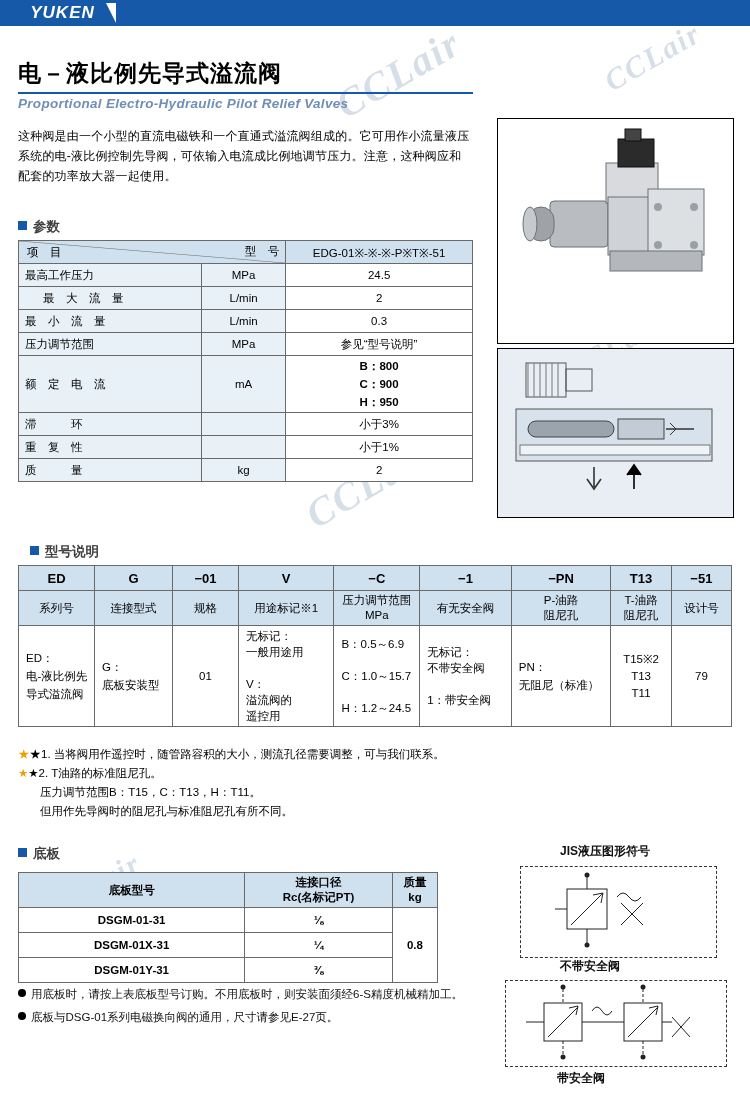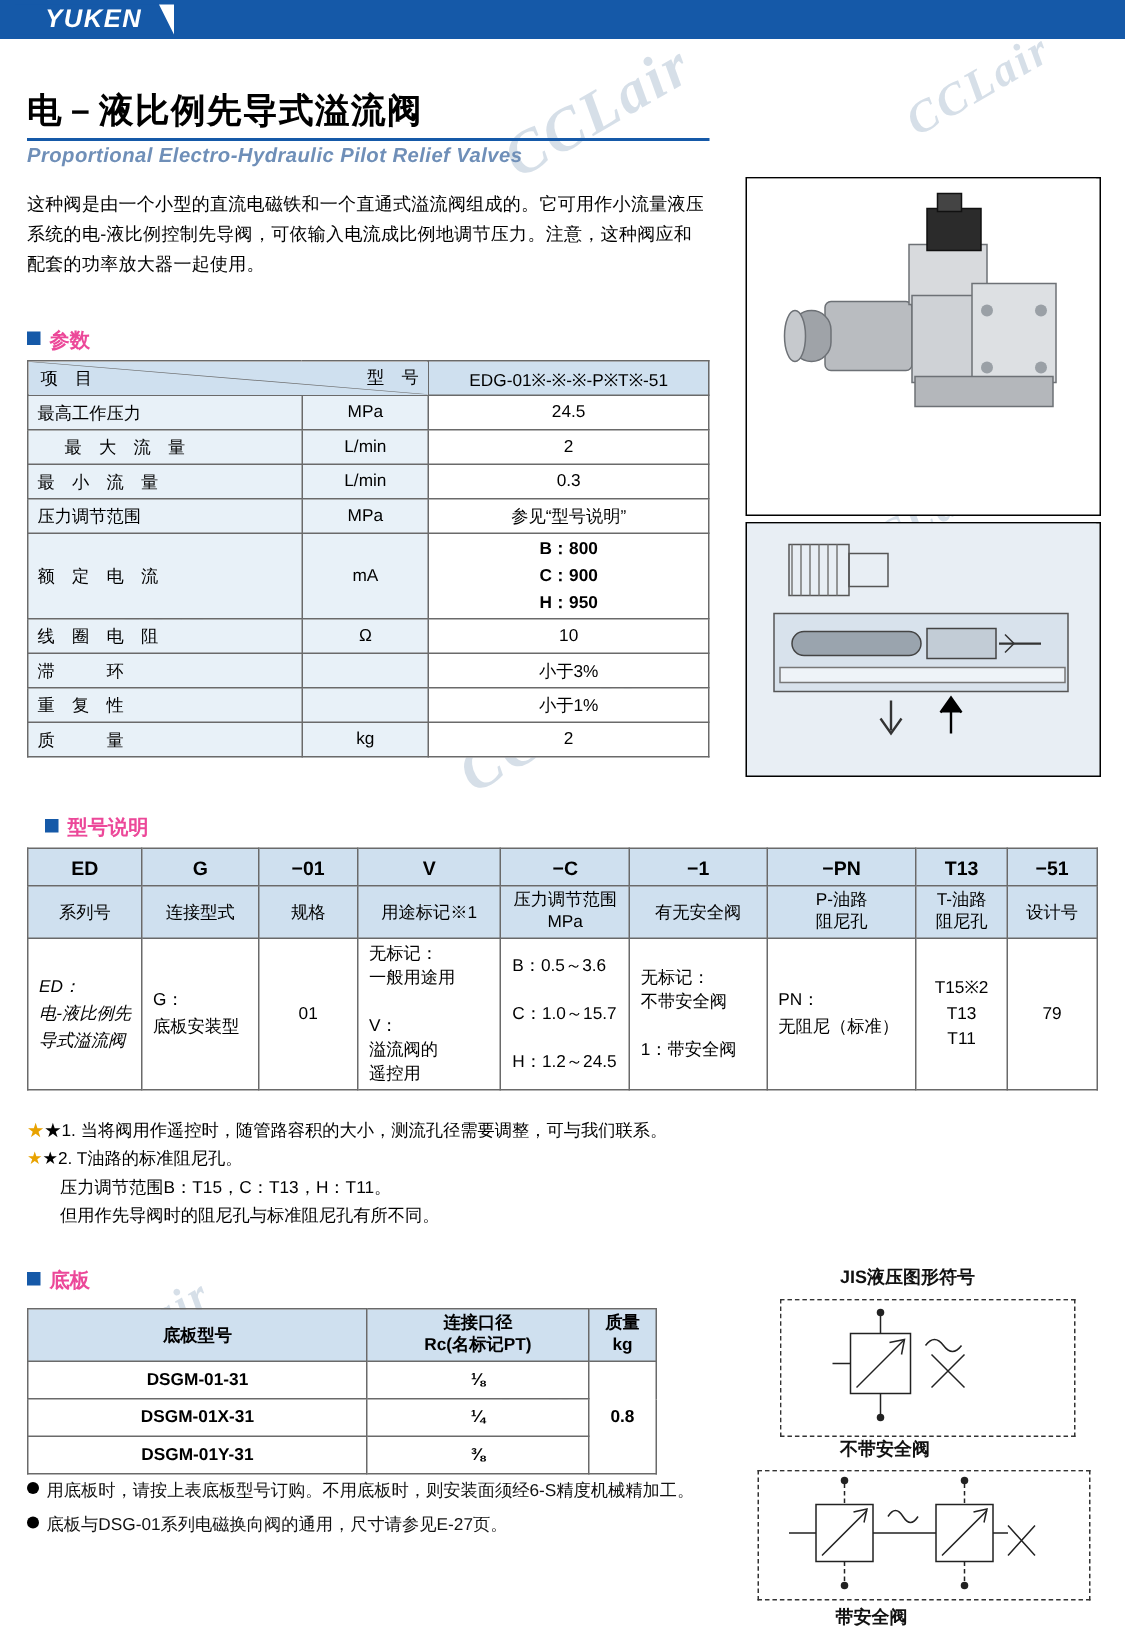--- a/index.html
+++ b/index.html
@@ -20,21 +20,21 @@
   .logo .tri{position:absolute;right:-1px;top:0;width:0;height:0;border-top:20px solid #fff;border-left:10px solid transparent;}
 
   
   .title-cn{position:absolute;left:18px;top:58px;font-size:23px;font-weight:bold;letter-spacing:1px;color:#000;}
   .title-rule{position:absolute;left:18px;top:92px;width:455px;height:2px;background:#1559a8;}
   .title-en{position:absolute;left:18px;top:96px;font-size:13.5px;color:#6f8fb8;font-style:italic;font-weight:bold;letter-spacing:.3px;}
 
   .intro{position:absolute;left:18px;top:126px;width:455px;font-size:12px;line-height:20px;color:#000;letter-spacing:.2px;}
 
   
-  .sec{position:absolute;font-size:13.5px;font-weight:bold;color:#ec4899;}
+  .sec{position:absolute;font-size:13.5px;font-weight:bold;color:#404040;}
   .sec .sq{display:inline-block;width:9px;height:9px;background:#1559a8;margin-right:6px;vertical-align:1px;}
 
   
   table{border-collapse:collapse;}
   .tbl td,.tbl th{border:1px solid #6a6a6a;font-size:11.5px;text-align:center;color:#000;padding:0;}
   .hdr{background:#cfe0ef;}
   .lite{background:#e8f1f8;}
   .white{background:#fff;}
 
   
@@ -184,25 +184,20 @@
       <td class="white">参见“型号说明”</td>
     </tr>
     <tr>
       <td class="lite" style="text-align:left;padding-left:6px;height:56px;">额　定　电　流</td>
       <td class="lite">mA</td>
       <td class="white" style="white-space:pre-line;line-height:18px;font-weight:bold;">B：800
 C：900
 H：950</td>
     </tr>
     <tr>
-      <td class="lite" style="text-align:left;padding-left:6px;">线　圈　电　阻</td>
-      <td class="lite">Ω</td>
-      <td class="white">10</td>
-    </tr>
-    <tr>
       <td class="lite" style="text-align:left;padding-left:6px;">滞　　　环</td>
       <td class="lite"></td>
       <td class="white">小于3%</td>
     </tr>
     <tr>
       <td class="lite" style="text-align:left;padding-left:6px;">重　复　性</td>
       <td class="lite"></td>
       <td class="white">小于1%</td>
     </tr>
     <tr>
@@ -238,33 +233,33 @@
       <td style="white-space:pre-line;line-height:15px;">压力调节范围
 MPa</td>
       <td style="white-space:pre-line;">有无安全阀</td>
       <td style="white-space:pre-line;line-height:15px;">P-油路
 阻尼孔</td>
       <td style="white-space:pre-line;line-height:15px;">T-油路
 阻尼孔</td>
       <td style="white-space:pre-line;">设计号</td>
     </tr>
     <tr class="r3">
-      <td class="lcell" style="white-space:pre-line;line-height:18px;font-style:italic;">ED：
+      <td class="lcell" style="white-space:pre-line;line-height:18px;">ED：
 电-液比例先
 导式溢流阀</td>
       <td class="lcell" style="white-space:pre-line;line-height:18px;">G：
 底板安装型</td>
       <td>01</td>
       <td class="lcell" style="white-space:pre-line;line-height:16px;">无标记：
 一般用途用
 
 V：
 溢流阀的
 遥控用</td>
-      <td class="lcell" style="white-space:pre-line;line-height:16px;">B：0.5～3.6
+      <td class="lcell" style="white-space:pre-line;line-height:16px;">B：0.5～6.9
 
 C：1.0～15.7
 
 H：1.2～24.5</td>
       <td class="lcell" style="white-space:pre-line;line-height:16px;">无标记：
 不带安全阀
 
 1：带安全阀</td>
       <td class="lcell" style="white-space:pre-line;line-height:18px;">PN：
 无阻尼（标准）</td>

